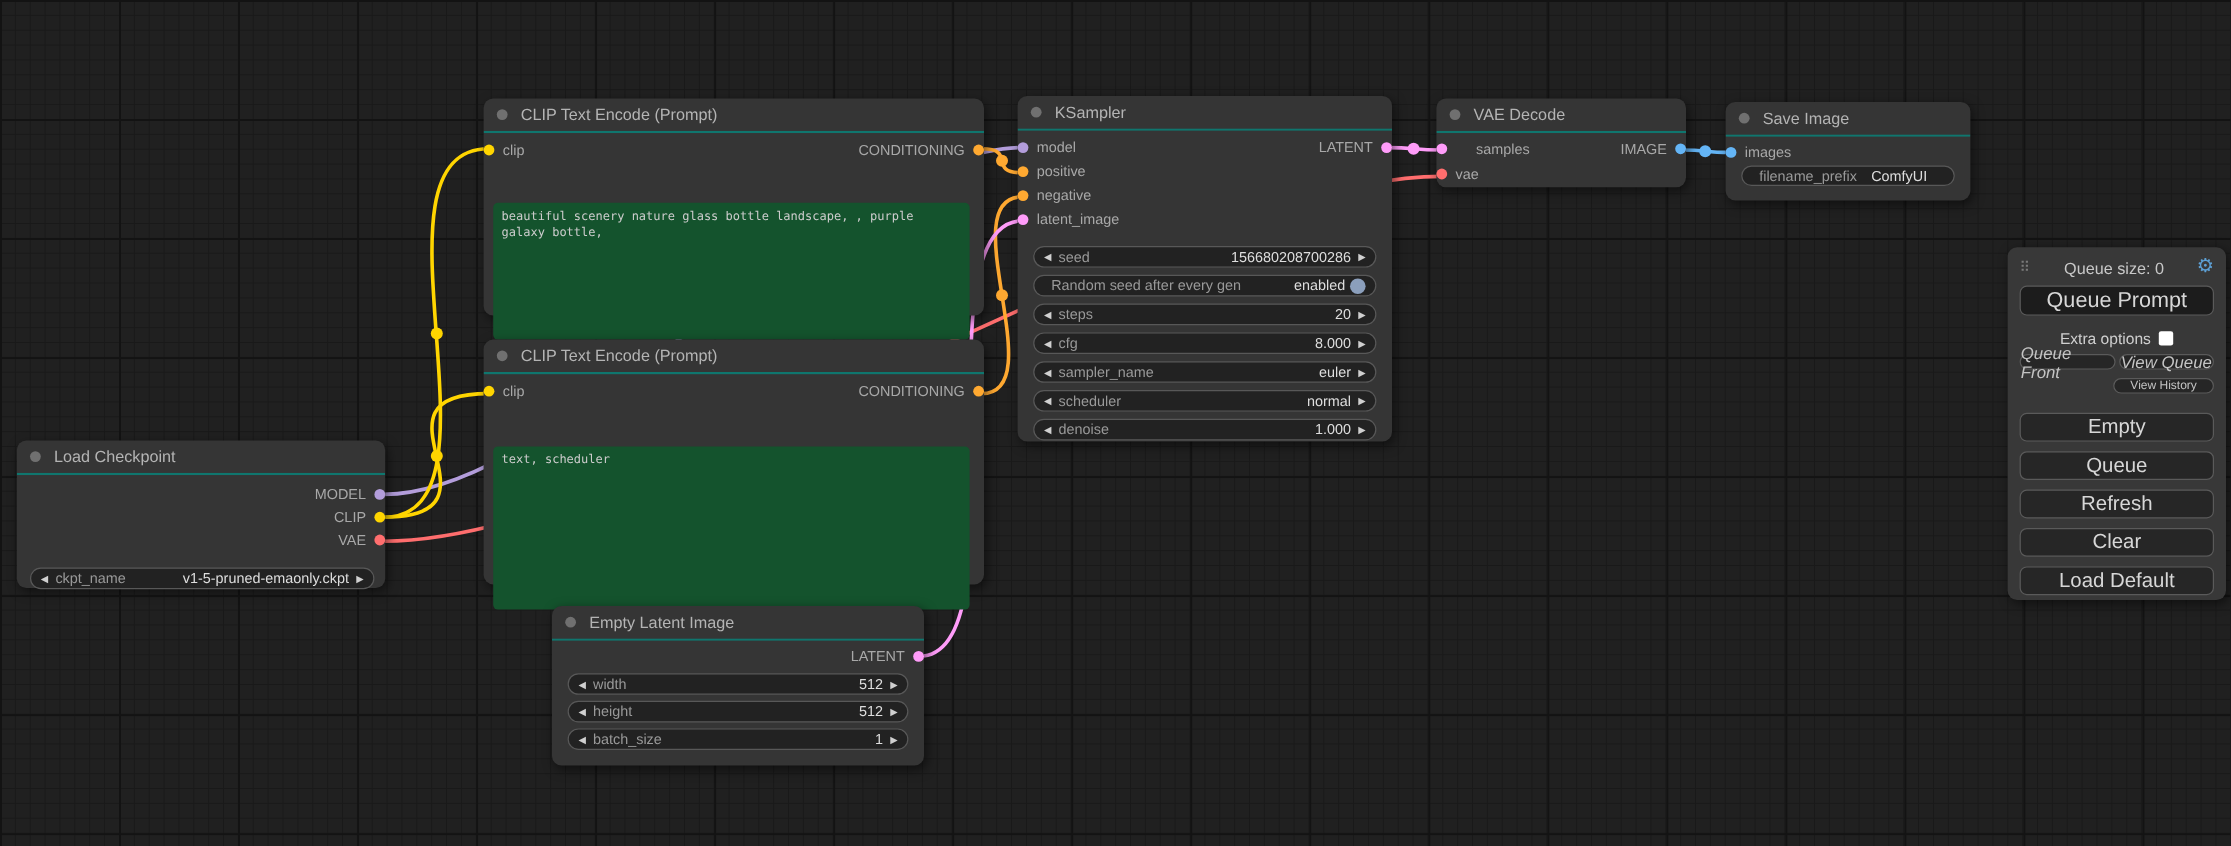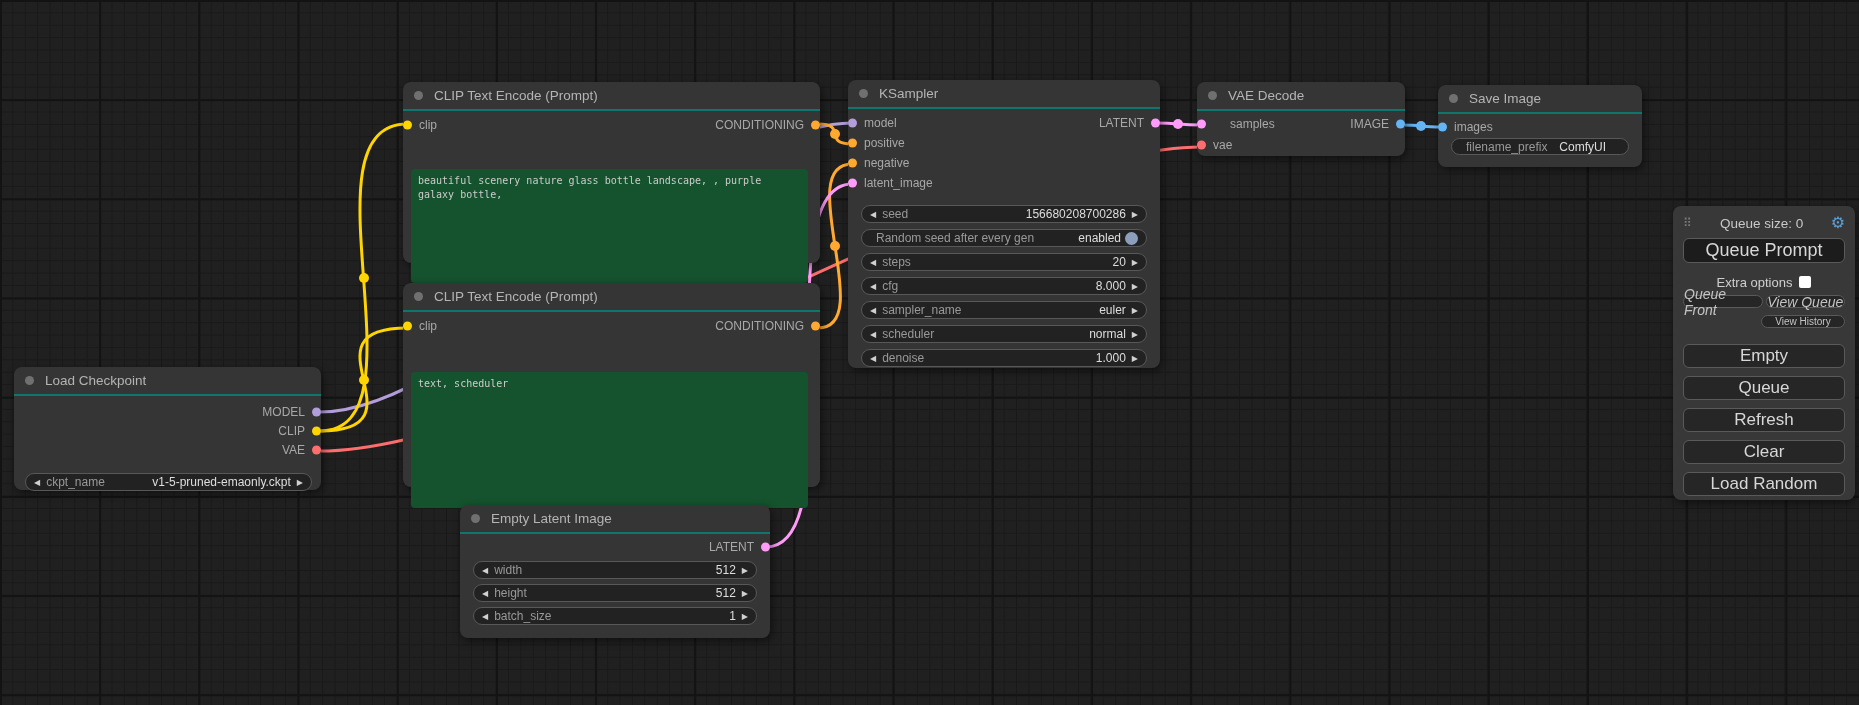--- a/index.html
+++ b/index.html
@@ -316,16 +316,16 @@
       <div class="btn btn-small">Queue Front</div>
       <div class="btn btn-small">View Queue</div>
     </div>
     <div class="vh-row">
       <div class="btn btn-vh">View History</div>
     </div>
     <div class="btn btn-big">Empty</div>
     <div class="btn btn-big">Queue</div>
     <div class="btn btn-big">Refresh</div>
     <div class="btn btn-big">Clear</div>
-    <div class="btn btn-big">Load Random</div>
+    <div class="btn btn-big">Load Default</div>
   </div>
 
 </div>
 
 </body></html>

